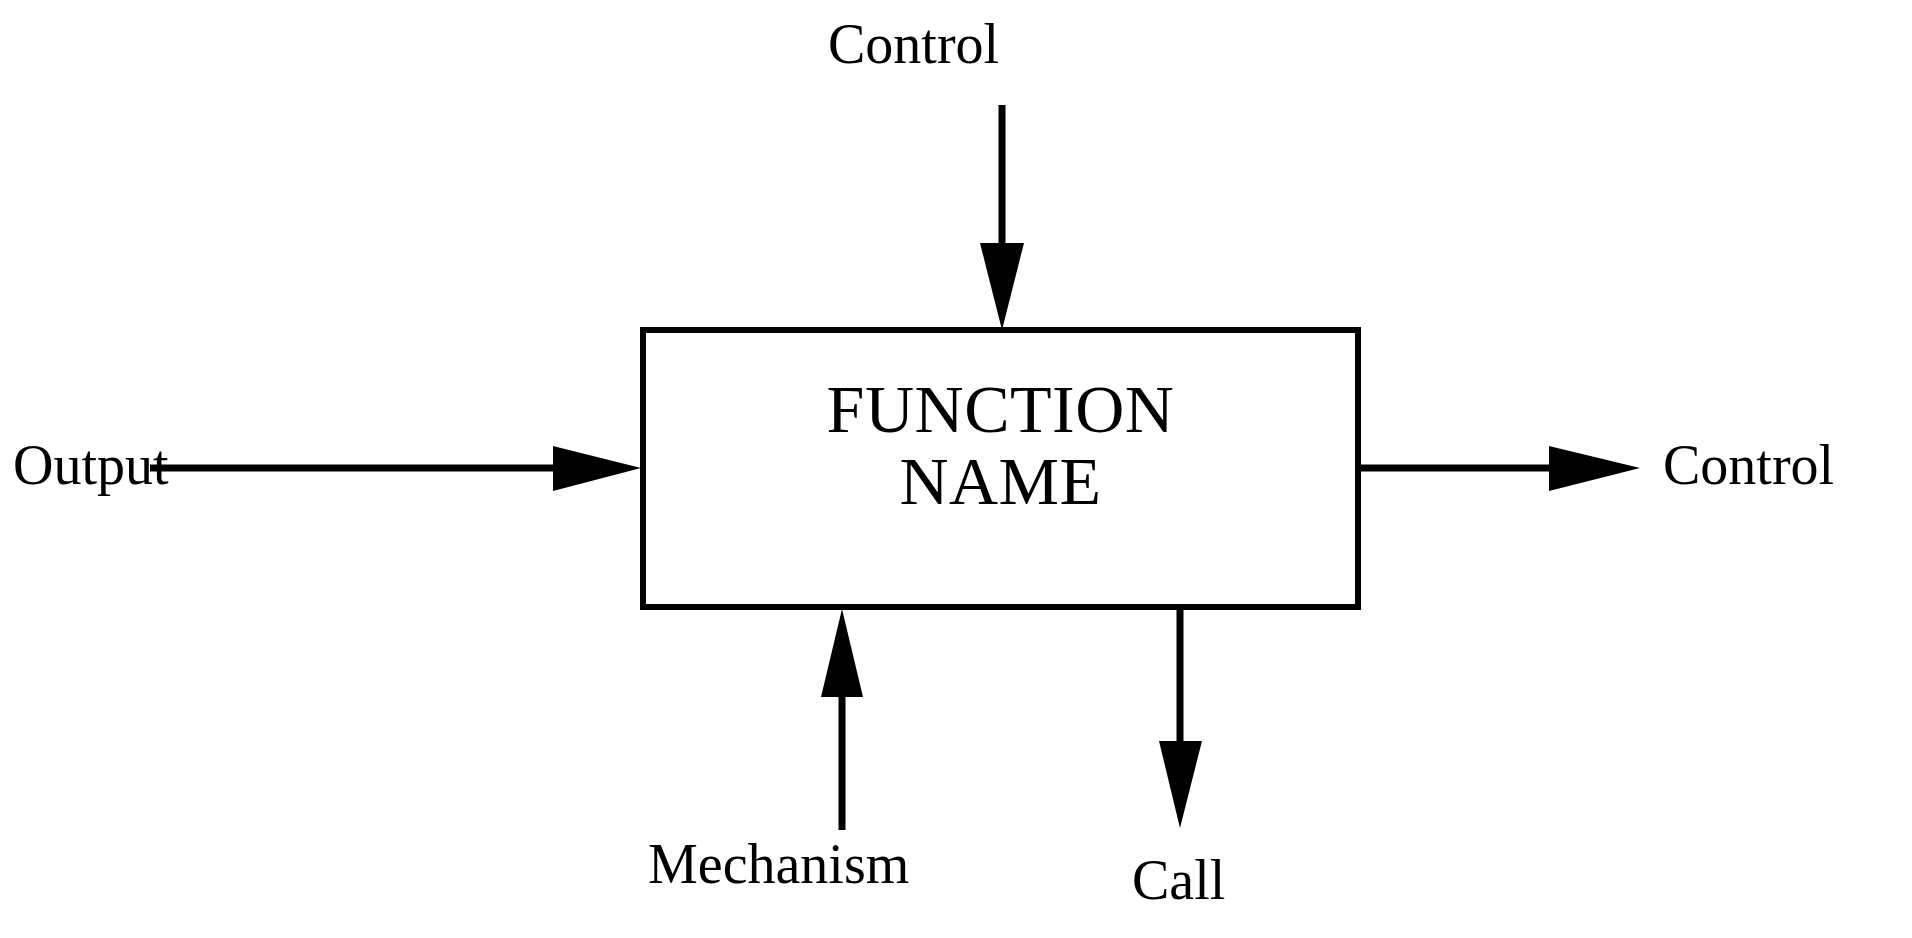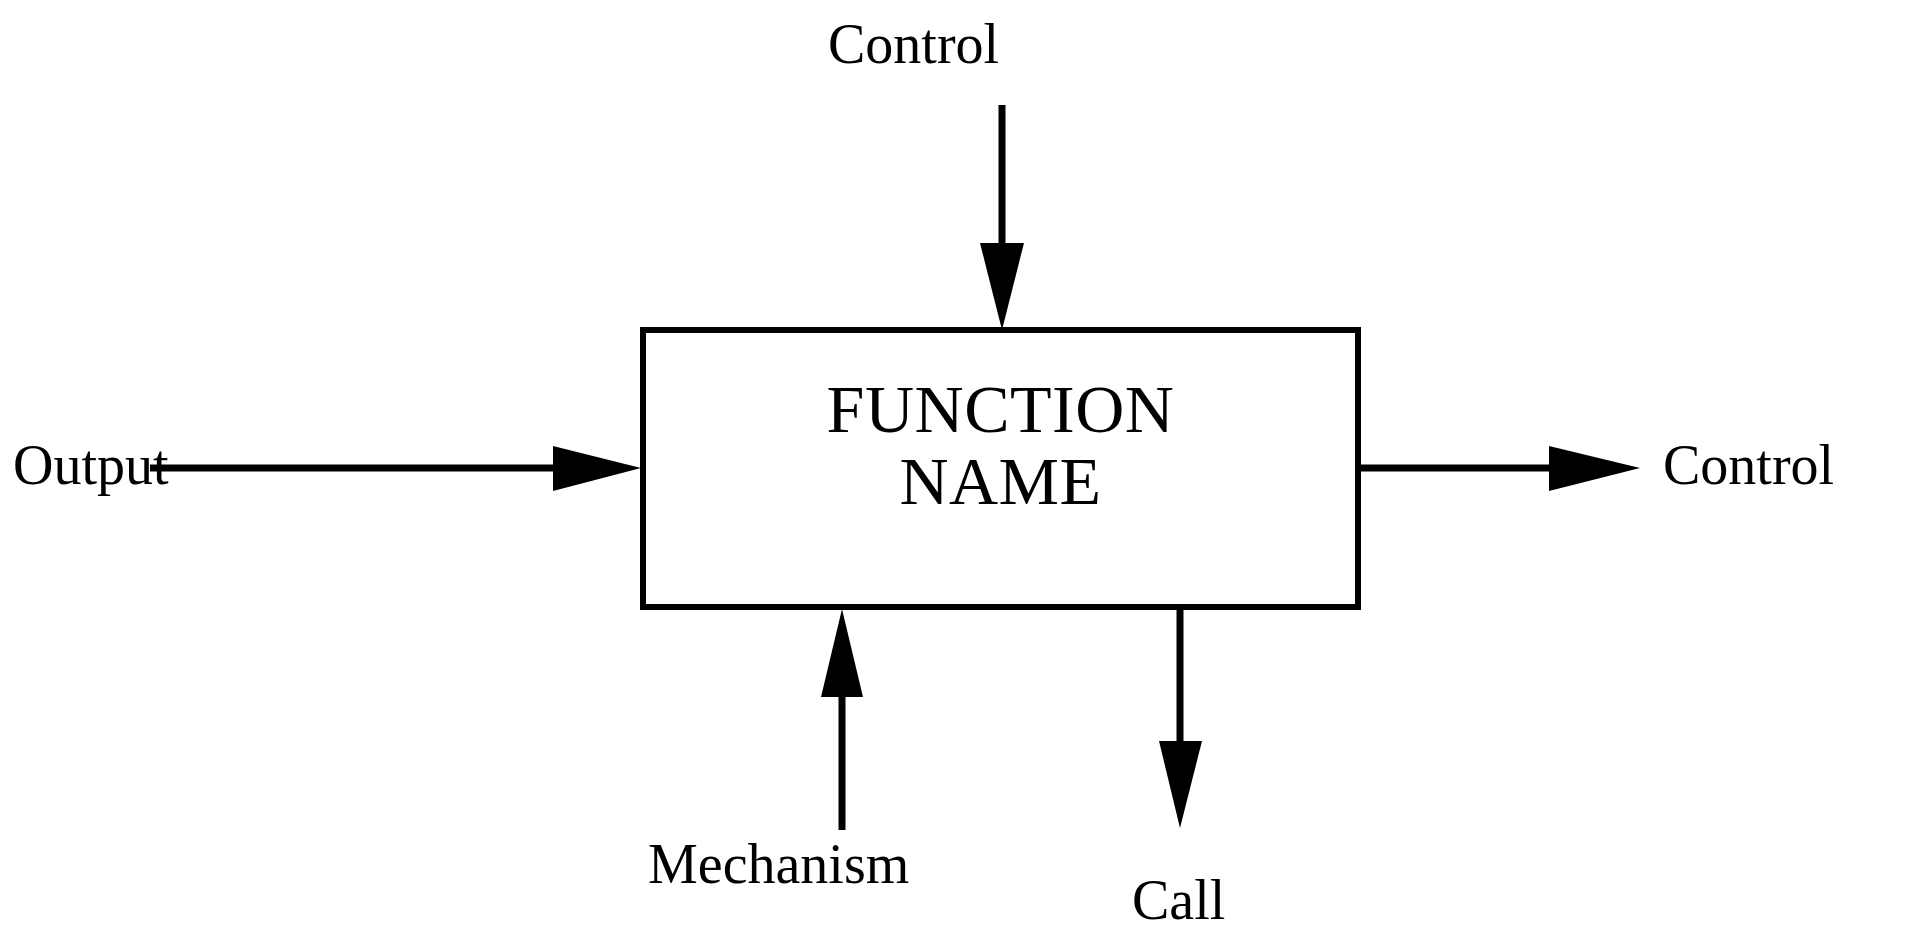--- a/index.html
+++ b/index.html
@@ -83,15 +83,15 @@
 NAME</div>
 
   <div class="label label-io" style="left:828px; top:16px;">Control</div>
 
   <div class="label label-io" style="left:13px; top:437px;">Output</div>
 
   <div class="label label-io" style="left:1663px; top:437px;">Control</div>
 
   <div class="label label-io" style="left:648px; top:836px;">Mechanism</div>
 
-  <div class="label label-io" style="left:1132px; top:852px;margin-top:20px;">Call</div>
+  <div class="label label-io" style="left:1132px; top:852px;">Call</div>
 
 </div>
 
 </body></html>

